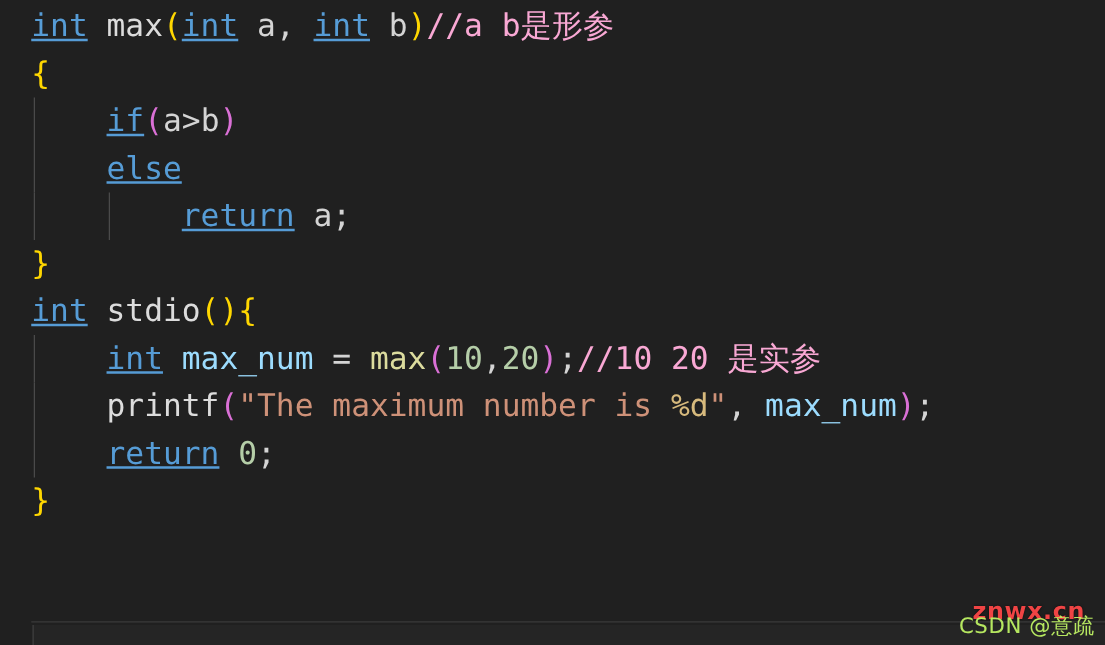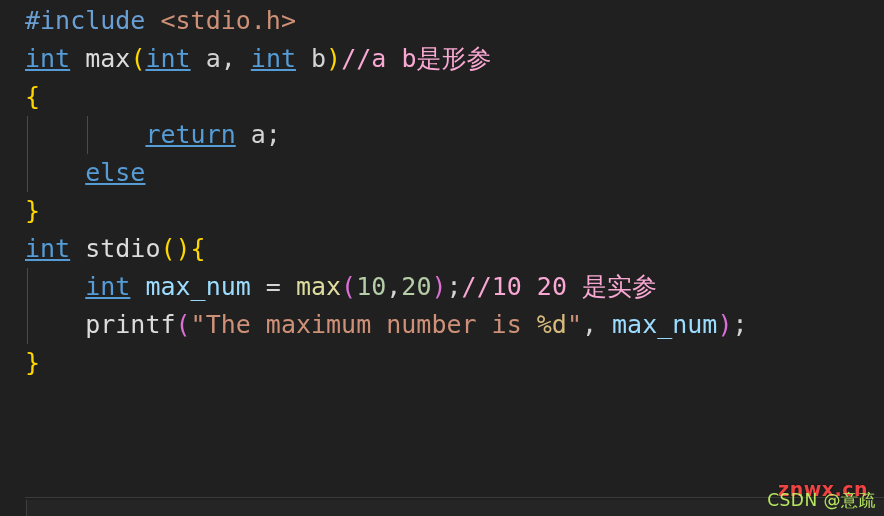--- a/index.html
+++ b/index.html
@@ -122,40 +122,41 @@
     text-align: center;
   }
 </style>
 </head>
 <body>
 
 <div id="editor">
 
   <div class="code-surface">
 
-    <div class="code-line"><span class="t-pre">#include</span><span class="t-plain"> </span><span class="t-header">&lt;stdio.h&gt;</span></div>
 
     <div class="code-line"><span class="t-kw">int</span><span class="t-plain"> </span><span class="t-fndecl">max</span><span class="t-br-y">(</span><span class="t-kw">int</span><span class="t-plain"> </span><span class="t-plain">a</span><span class="t-plain">, </span><span class="t-kw">int</span><span class="t-plain"> </span><span class="t-plain">b</span><span class="t-br-y">)</span><span class="t-cmt">//a b是形参</span></div>
 
     <div class="code-line"><span class="t-br-y">{</span></div>
 
+    <div class="code-line"><span class="guide g1"></span><span class="t-plain">    </span><span class="t-kw">if</span><span class="t-br-m">(</span><span class="t-plain">a</span><span class="t-plain">&gt;</span><span class="t-plain">b</span><span class="t-br-m">)</span></div>
+
+    <div class="code-line"><span class="guide g1"></span><span class="t-plain">    </span><span class="t-kw">else</span></div>
 
     <div class="code-line"><span class="guide g1"></span><span class="guide g2"></span><span class="t-plain">        </span><span class="t-kw">return</span><span class="t-plain"> </span><span class="t-plain">a</span><span class="t-plain">;</span></div>
-
-    <div class="code-line"><span class="guide g1"></span><span class="t-plain">    </span><span class="t-kw">else</span></div>
 
 
     <div class="code-line"><span class="t-br-y">}</span></div>
 
     <div class="code-line"><span class="t-kw">int</span><span class="t-plain"> </span><span class="t-fndecl">stdio</span><span class="t-br-y">()</span><span class="t-br-y">{</span></div>
 
     <div class="code-line"><span class="guide g1"></span><span class="t-plain">    </span><span class="t-kw">int</span><span class="t-plain"> </span><span class="t-var">max_num</span><span class="t-plain"> = </span><span class="t-fncall">max</span><span class="t-br-m">(</span><span class="t-num">10</span><span class="t-plain">,</span><span class="t-num">20</span><span class="t-br-m">)</span><span class="t-plain">;</span><span class="t-cmt">//10 20 是实参</span></div>
 
     <div class="code-line"><span class="guide g1"></span><span class="t-plain">    </span><span class="t-fndecl">printf</span><span class="t-br-m">(</span><span class="t-str">"The maximum number is </span><span class="t-fmt">%d</span><span class="t-str">"</span><span class="t-plain">, </span><span class="t-var">max_num</span><span class="t-br-m">)</span><span class="t-plain">;</span></div>
 
+    <div class="code-line"><span class="guide g1"></span><span class="t-plain">    </span><span class="t-kw">return</span><span class="t-plain"> </span><span class="t-num">0</span><span class="t-plain">;</span></div>
 
     <div class="code-line"><span class="t-br-y">}</span></div>
 
   </div>
 
   <div class="bottom-strip"></div>
   <div class="sep-line"></div>
   <div class="panel-inner"></div>
 
   <div class="wm-main">znwx.cn</div>

